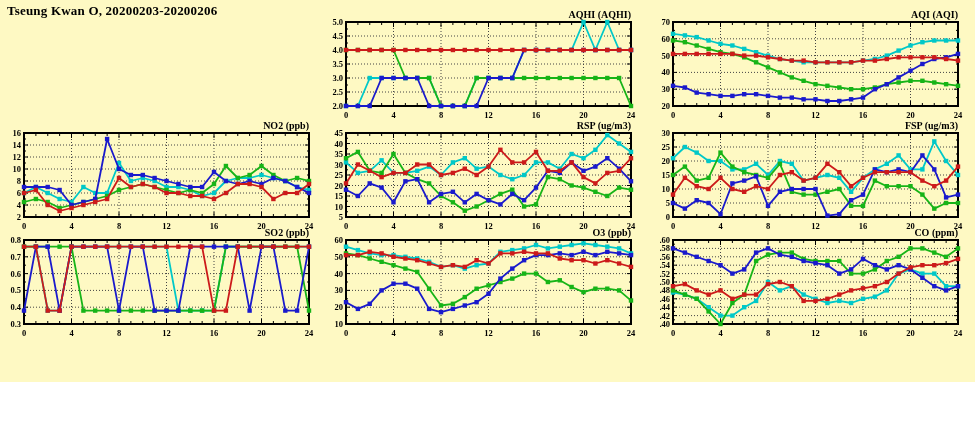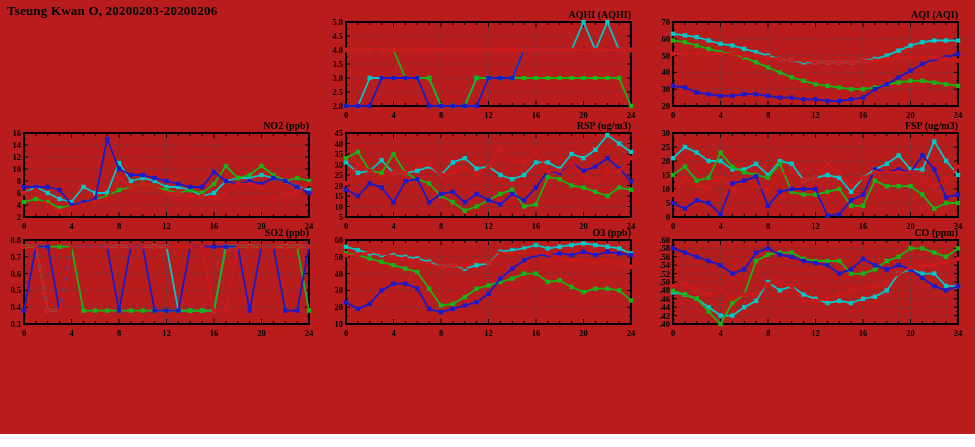--- a/index.html
+++ b/index.html
@@ -1,16 +1,16 @@
 <!DOCTYPE html>
 <html><head>
 <meta charset="utf-8">
 <style>
   html,body{margin:0;padding:0;background:#fff;}
-  #screen{position:relative;width:975px;height:434px;background:#b91c1c;overflow:hidden;
+  #screen{position:relative;width:975px;height:382px;background:#fef9c3;overflow:hidden;
           font-family:"Liberation Serif",serif;}
   #page-title{position:absolute;left:7px;top:3px;font-weight:bold;font-size:13px;
               letter-spacing:.2px;color:#000;white-space:nowrap;}
   .chart-cell{position:absolute;}
   .chart-cell svg{display:block;}
   .grid{stroke:#444;stroke-width:1;stroke-dasharray:1 2;fill:none;}
   .frame{fill:none;stroke:#000;stroke-width:2;}
   .tickl{stroke:#000;stroke-width:1;}
   .tick{font-family:"Liberation Serif",serif;font-weight:bold;font-size:8.5px;fill:#000;}
   .ctitle{font-family:"Liberation Serif",serif;font-weight:bold;font-size:10px;fill:#000;}

